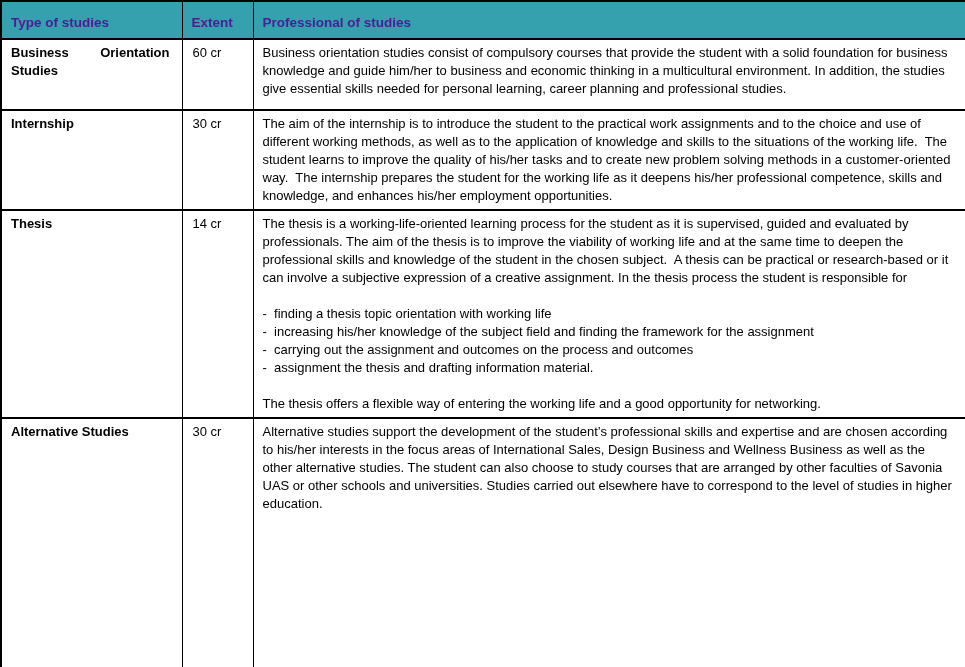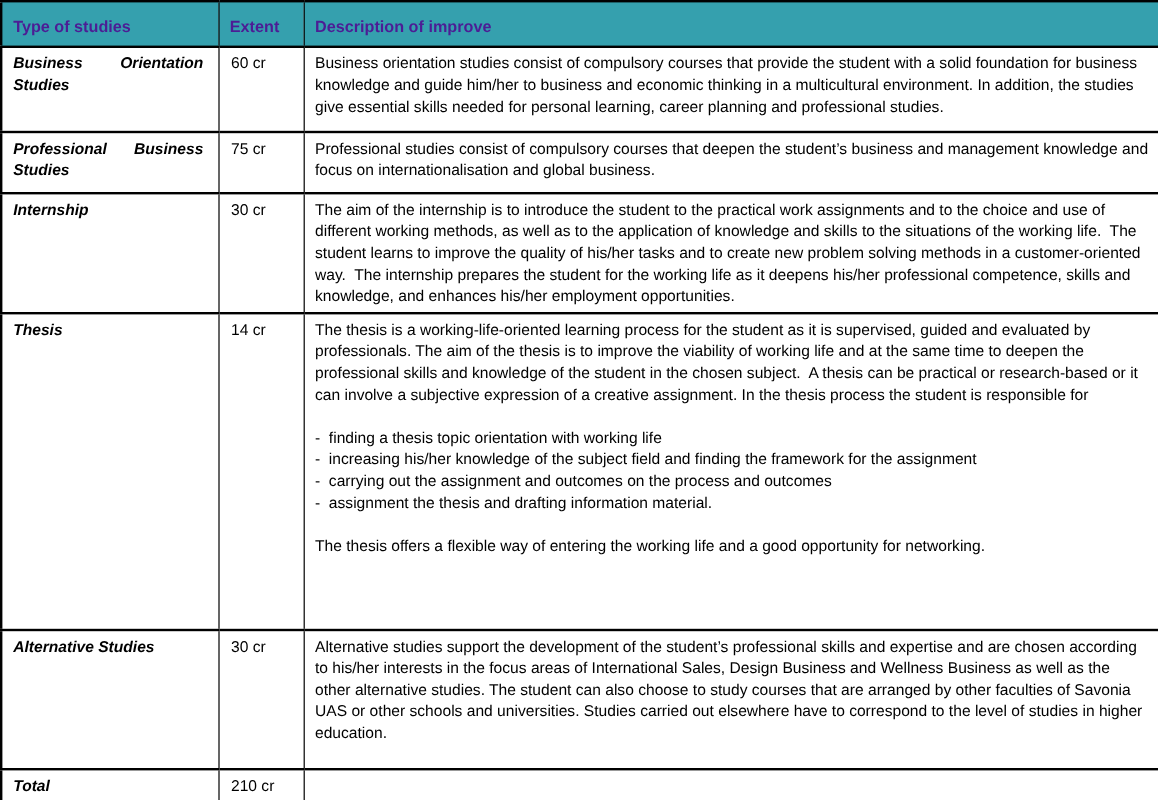--- a/index.html
+++ b/index.html
@@ -46,21 +46,20 @@
   .studies-table td {
     font-size: 13px;
     line-height: 18px;
     padding: 4px 8px 4px 9px;
   }
 
   td.col-type {
     font-weight: bold;
     text-align: justify;
     padding-right: 12px;
-    font-style: italic;
   }
   td.col-extent {
     padding-left: 10px;
     margin-left: 42px;
   }
   td.col-desc p {
     margin: 0;
     white-space: pre-wrap;
   }
   td.col-desc p.spacer {
@@ -81,37 +80,30 @@
 <table class="studies-table">
   <colgroup>
     <col class="c-type">
     <col class="c-extent">
     <col class="c-desc">
   </colgroup>
   <thead>
     <tr>
       <th>Type of studies</th>
       <th>Extent</th>
-      <th>Description of improve</th>
+      <th>Professional of studies</th>
     </tr>
   </thead>
   <tbody>
 
   <tr>
         <td class="col-type">Business Orientation Studies</td>
         <td class="col-extent">60 cr</td>
         <td class="col-desc">
           <p>Business orientation studies consist of compulsory courses that provide the student with a solid foundation for business knowledge and guide him/her to business and economic thinking in a multicultural environment. In addition, the studies give essential skills needed for personal learning, career planning and professional studies.</p>
-        </td>
-      </tr>
-      <tr>
-        <td class="col-type">Professional Business Studies</td>
-        <td class="col-extent">75 cr</td>
-        <td class="col-desc">
-          <p>Professional studies consist of compulsory courses that deepen the student’s business and management knowledge and focus on internationalisation and global business.</p>
         </td>
       </tr>
       <tr>
         <td class="col-type">Internship</td>
         <td class="col-extent">30 cr</td>
         <td class="col-desc">
           <p>The aim of the internship is to introduce the student to the practical work assignments and to the choice and use of different working methods, as well as to the application of knowledge and skills to the situations of the working life.  The student learns to improve the quality of his/her tasks and to create new problem solving methods in a customer-oriented way.  The internship prepares the student for the working life as it deepens his/her professional competence, skills and knowledge, and enhances his/her employment opportunities.</p>
         </td>
       </tr>
       <tr>

